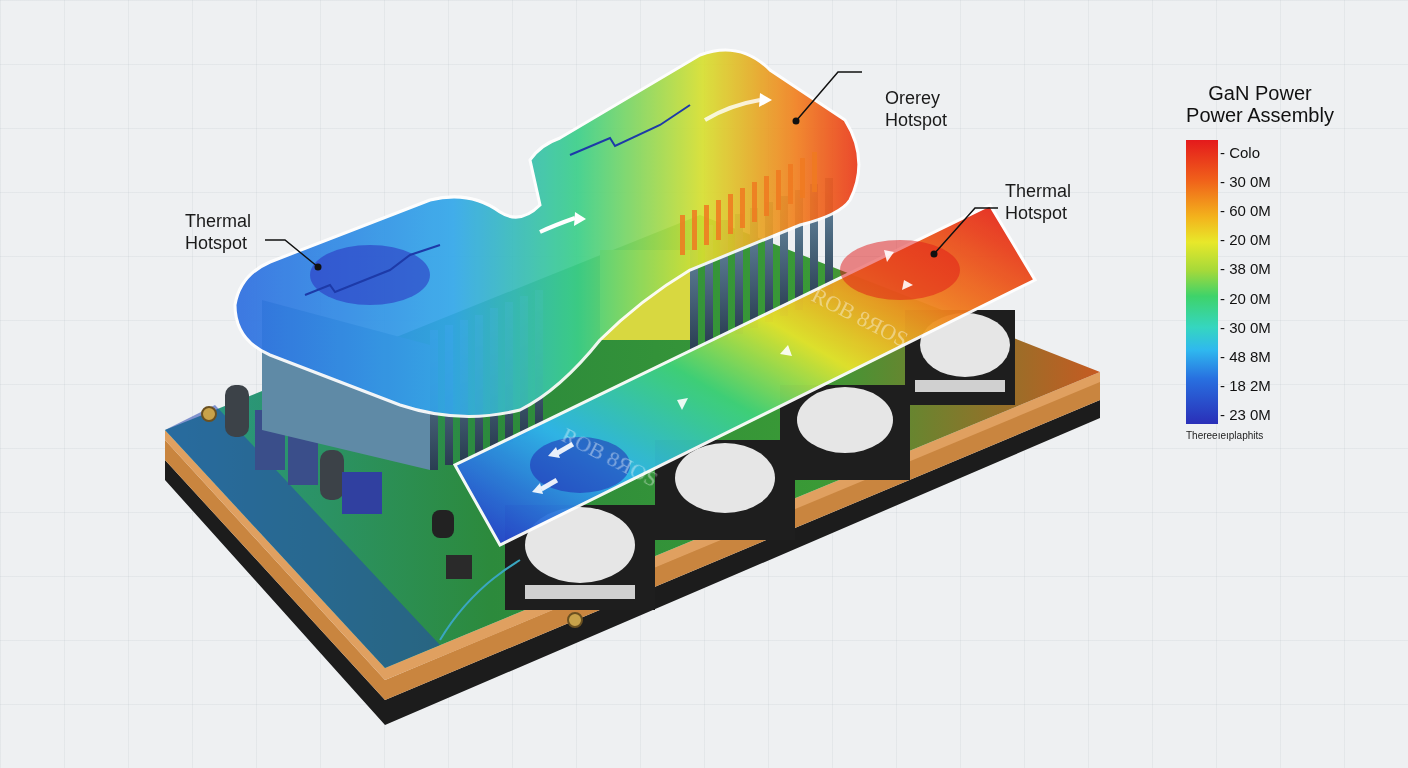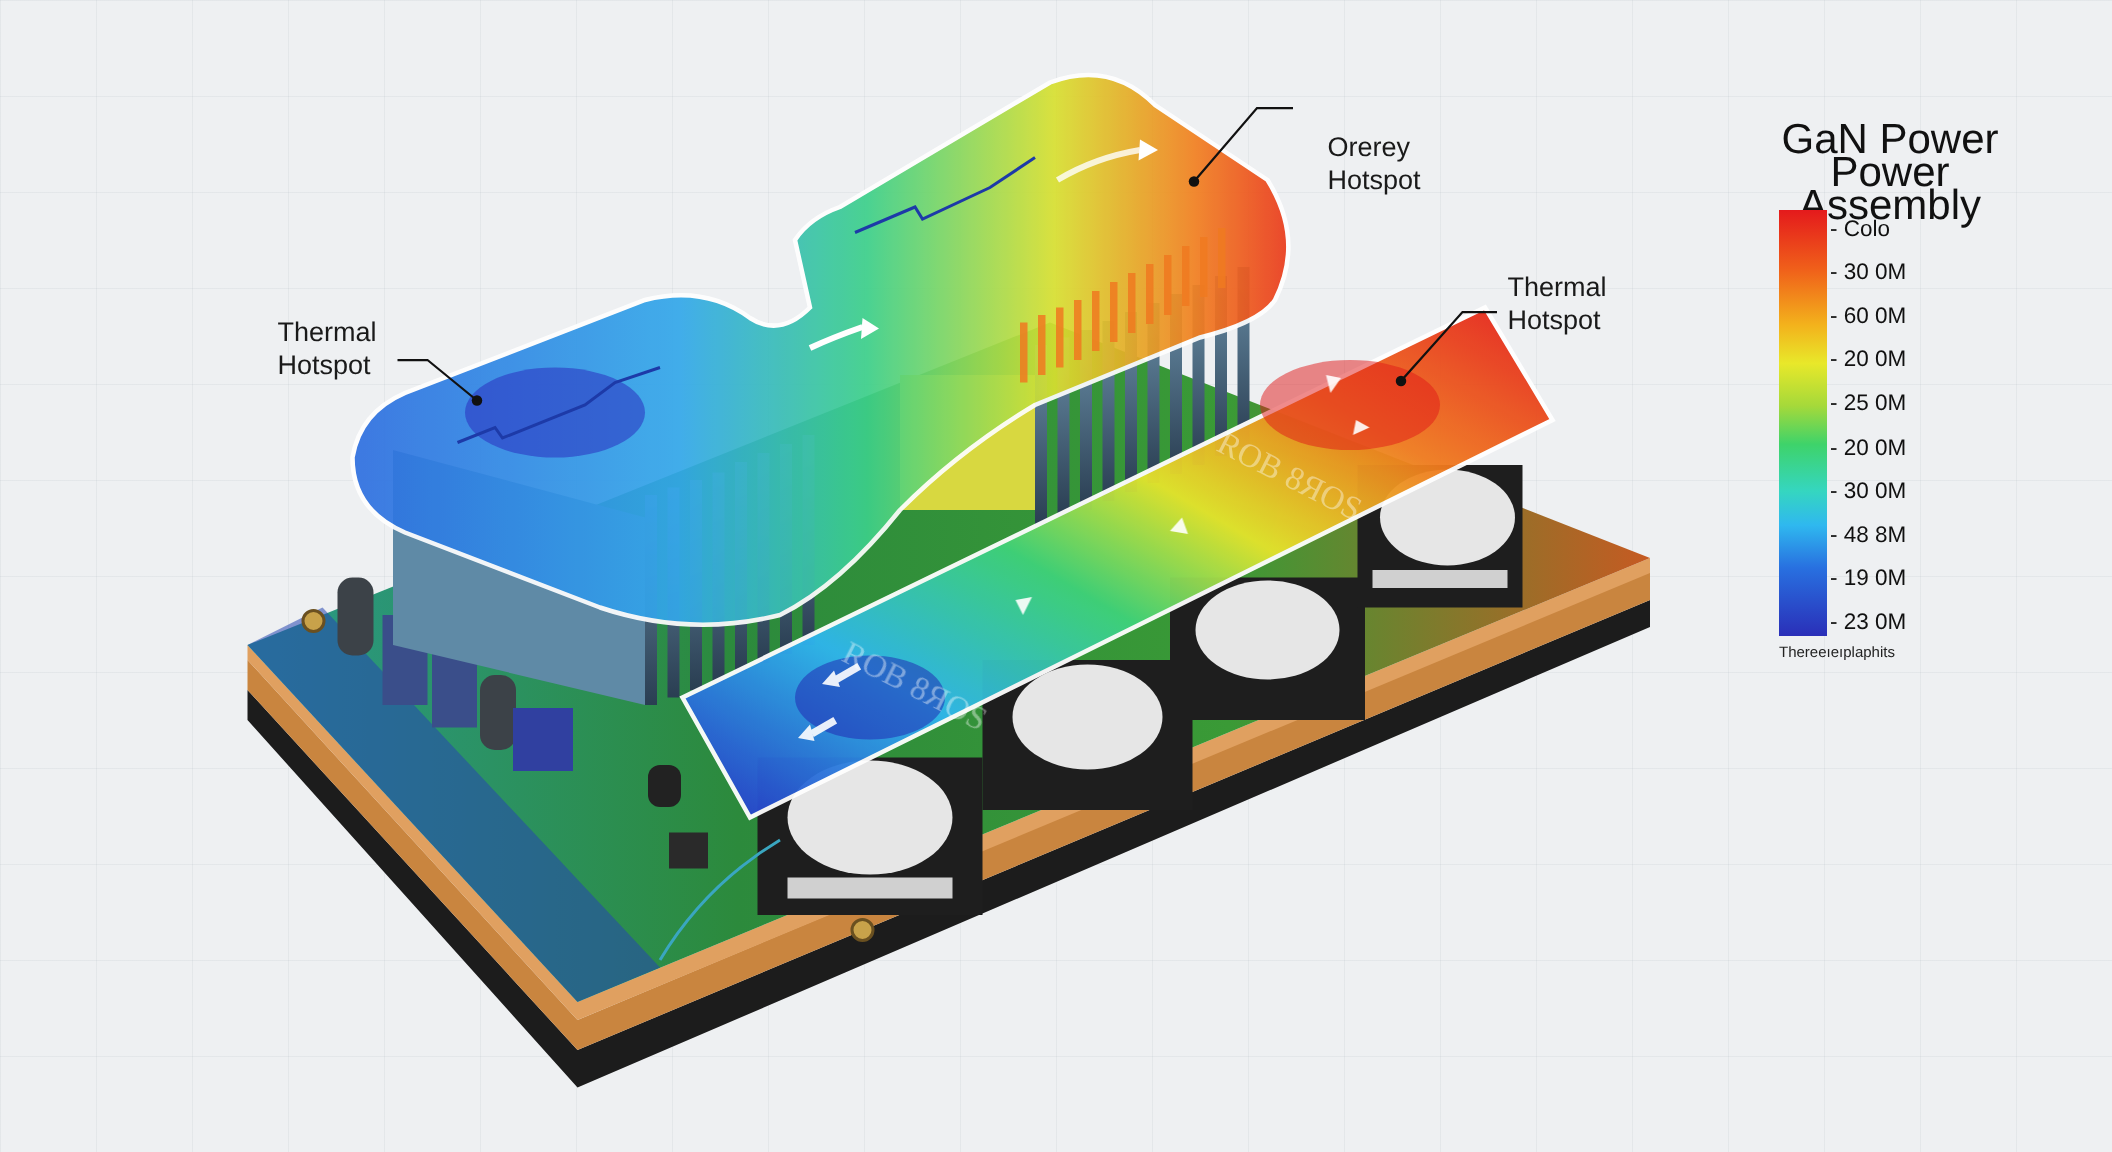--- a/index.html
+++ b/index.html
@@ -14,21 +14,21 @@
       linear-gradient(rgba(180,188,196,0.18) 1px, transparent 1px),
       linear-gradient(90deg, rgba(180,188,196,0.18) 1px, transparent 1px);
     background-size:64px 64px;
   }
   svg.scene { position:absolute; left:0; top:0; }
   .callout {
     position:absolute; color:#1a1a1a; font-size:18px; line-height:22px;
   }
   .legend-title {
     position:absolute; left:1170px; top:82px; width:180px; text-align:center;
-    font-size:28px; line-height:22px; color:#111;
+    font-size:20px; line-height:22px; color:#111;
   }
   .legend-bar {
     position:absolute; left:1186px; top:140px; width:32px; height:284px;
     background:linear-gradient(to bottom,
       #e41a1c 0%, #f0601a 14%, #f3b21c 27%, #e8e82a 36%, #a5d93a 46%,
       #3ed36a 55%, #35d6c0 66%, #2fb8ef 74%, #2870e0 84%, #2a2fb8 100%);
   }
   .legend-ticks {
     position:absolute; left:1220px; top:140px; height:284px;
     display:flex; flex-direction:column; justify-content:space-between;
@@ -224,20 +224,20 @@
 <div class="legend-title">
   <div>GaN Power</div>
   <div>Power Assembly</div>
 </div>
 <div class="legend-bar"></div>
 <div class="legend-ticks">
   <div class="legend-tick">Colo</div>
   <div class="legend-tick">30 0M</div>
   <div class="legend-tick">60 0M</div>
   <div class="legend-tick">20 0M</div>
-  <div class="legend-tick">25 0M</div>
+  <div class="legend-tick">38 0M</div>
   <div class="legend-tick">20 0M</div>
   <div class="legend-tick">30 0M</div>
   <div class="legend-tick">48 8M</div>
-  <div class="legend-tick">19 0M</div>
+  <div class="legend-tick">18 2M</div>
   <div class="legend-tick">23 0M</div>
 </div>
 <div class="legend-footer">Thereeıeıplaphits</div>
 
 </body></html>

